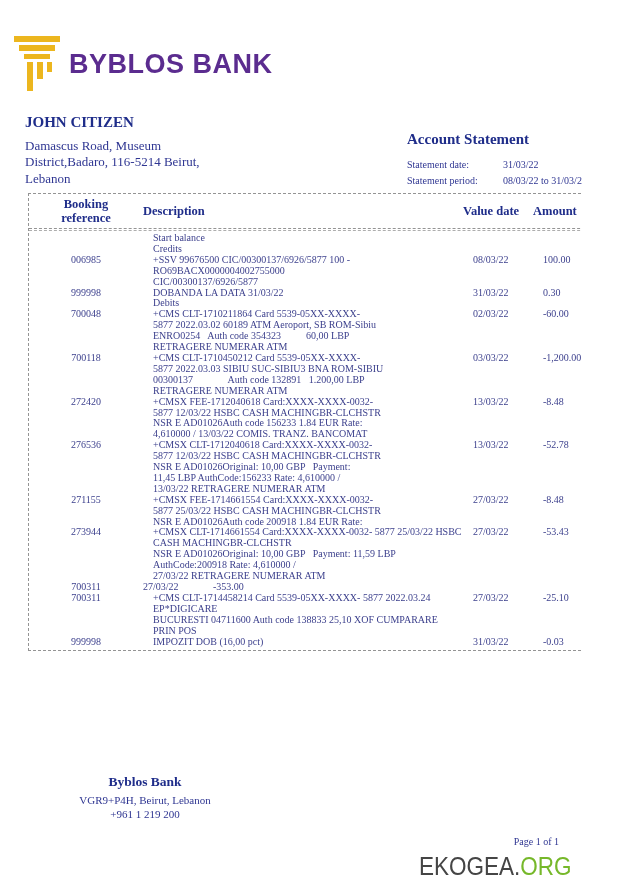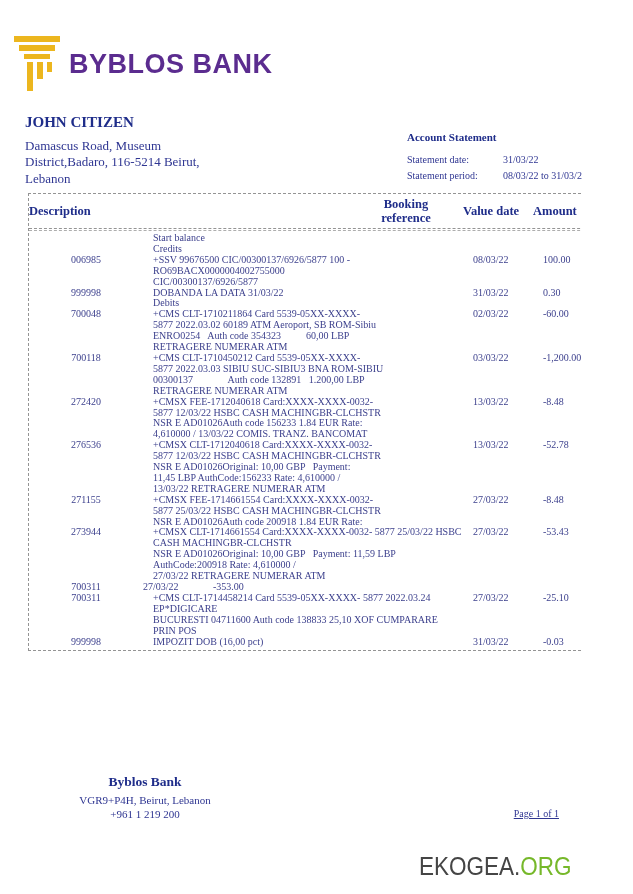--- a/index.html
+++ b/index.html
@@ -25,21 +25,21 @@
     font-size:27px; font-weight:800; letter-spacing:0.5px;
     color:#5b2c8f; white-space:nowrap;
   }
 
   
   .customer { position:absolute; left:25px; top:114px; color:#2f3692; }
   .customer-name { font-size:15px; font-weight:bold; color:#1f2d8a; margin-bottom:7px; }
   .customer-addr div { font-size:13px; line-height:16.4px; }
 
   .stmt { position:absolute; left:407px; top:131px; color:#2f3692; width:210px; }
-  .stmt-title { font-size:11px; font-weight:bold; color:#1f2d8a; margin-bottom:9px; }
+  .stmt-title { font-size:15px; font-weight:bold; color:#1f2d8a; margin-bottom:9px; }
   .stmt-row { display:flex; font-size:10px; line-height:16.4px; }
   .stmt-label { width:96px; flex:0 0 96px; }
   .stmt-value { white-space:nowrap; }
 
   
   .table {
     position:absolute; left:28px; top:193px; width:583px;
     border:1px dashed #949494;
   }
   .thead { display:flex; align-items:center; padding:4px 0 3px 0; border-bottom:1px dashed #949494; }
@@ -53,21 +53,21 @@
 
   .tbody { padding:2px 0 3px 0; }
   .trow { display:flex; align-items:flex-start; font-size:10px; line-height:10.9px; color:#3b3f8c; }
   .trow .desc { white-space:pre-wrap;margin-left:10px; }
 
   
   .bank-footer { position:absolute; left:70px; top:774px; width:150px; text-align:center; color:#2f3692; }
   .bank-footer .bf-name { font-size:13.5px; font-weight:bold; color:#1f2d8a; margin-bottom:3px; }
   .bank-footer .bf-line { font-size:11px; line-height:14px; }
 
-  .page-num { position:absolute; right:23px; top:808px; font-size:10px; color:#2f3692;text-decoration:underline; }
+  .page-num { position:absolute; right:23px; top:836px; font-size:10px; color:#2f3692; }
 
   .watermark {
     position:absolute; right:11px; top:852px;
     font-family:"Liberation Sans", sans-serif;
     font-size:25px; font-weight:400; white-space:nowrap;
     transform:scaleX(0.9); transform-origin:100% 50%;
   }
   .wm-dark  { color:#454545; }
   .wm-green { color:#76b82a; }
 </style>
@@ -104,22 +104,22 @@
       <div class="stmt-value">31/03/22</div>
     </div>
     <div class="stmt-row">
       <div class="stmt-label">Statement period:</div>
       <div class="stmt-value">08/03/22 to 31/03/22</div>
     </div>
   </div>
 
   <div class="table">
     <div class="thead">
+      <div class="cell ref th"><span class="th-wrap">Booking reference</span></div>
       <div class="cell desc th">Description</div>
-      <div class="cell ref th"><span class="th-wrap">Booking reference</span></div>
       <div class="cell date th">Value date</div>
       <div class="cell amount th">Amount</div>
     </div>
     <div class="header-rule"></div>
     <div class="tbody">
         <div class="trow">
           <div class="cell ref"></div>
           <div class="cell desc">Start balance</div>
           <div class="cell date"></div>
           <div class="cell amount"></div>

